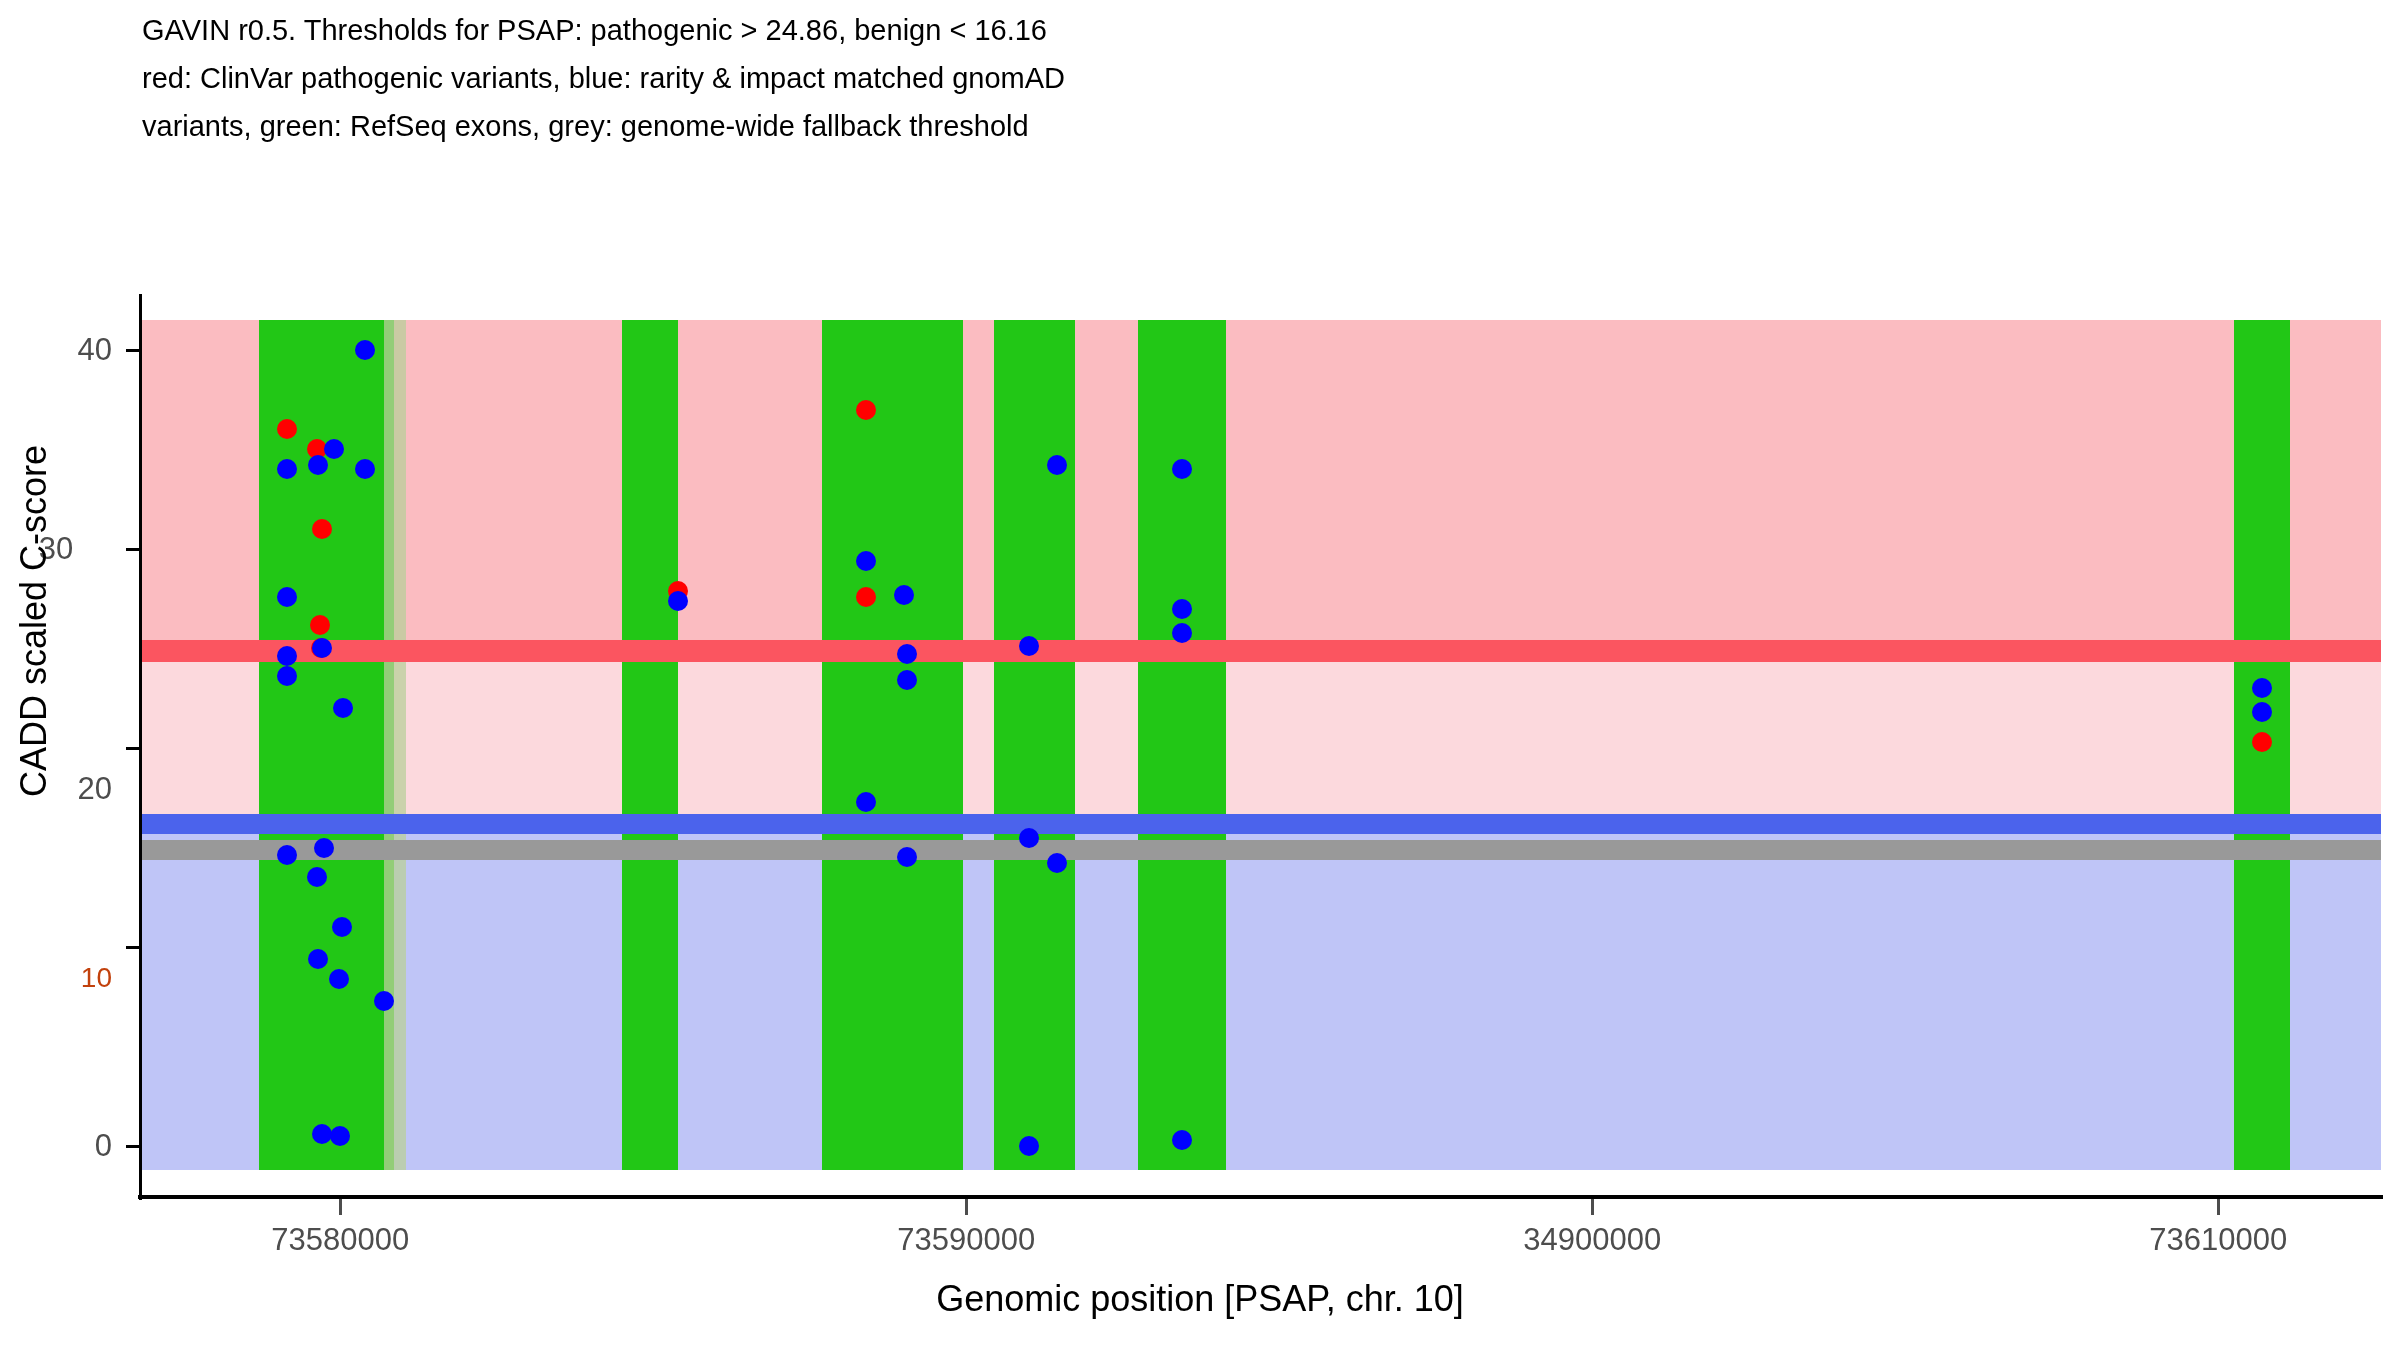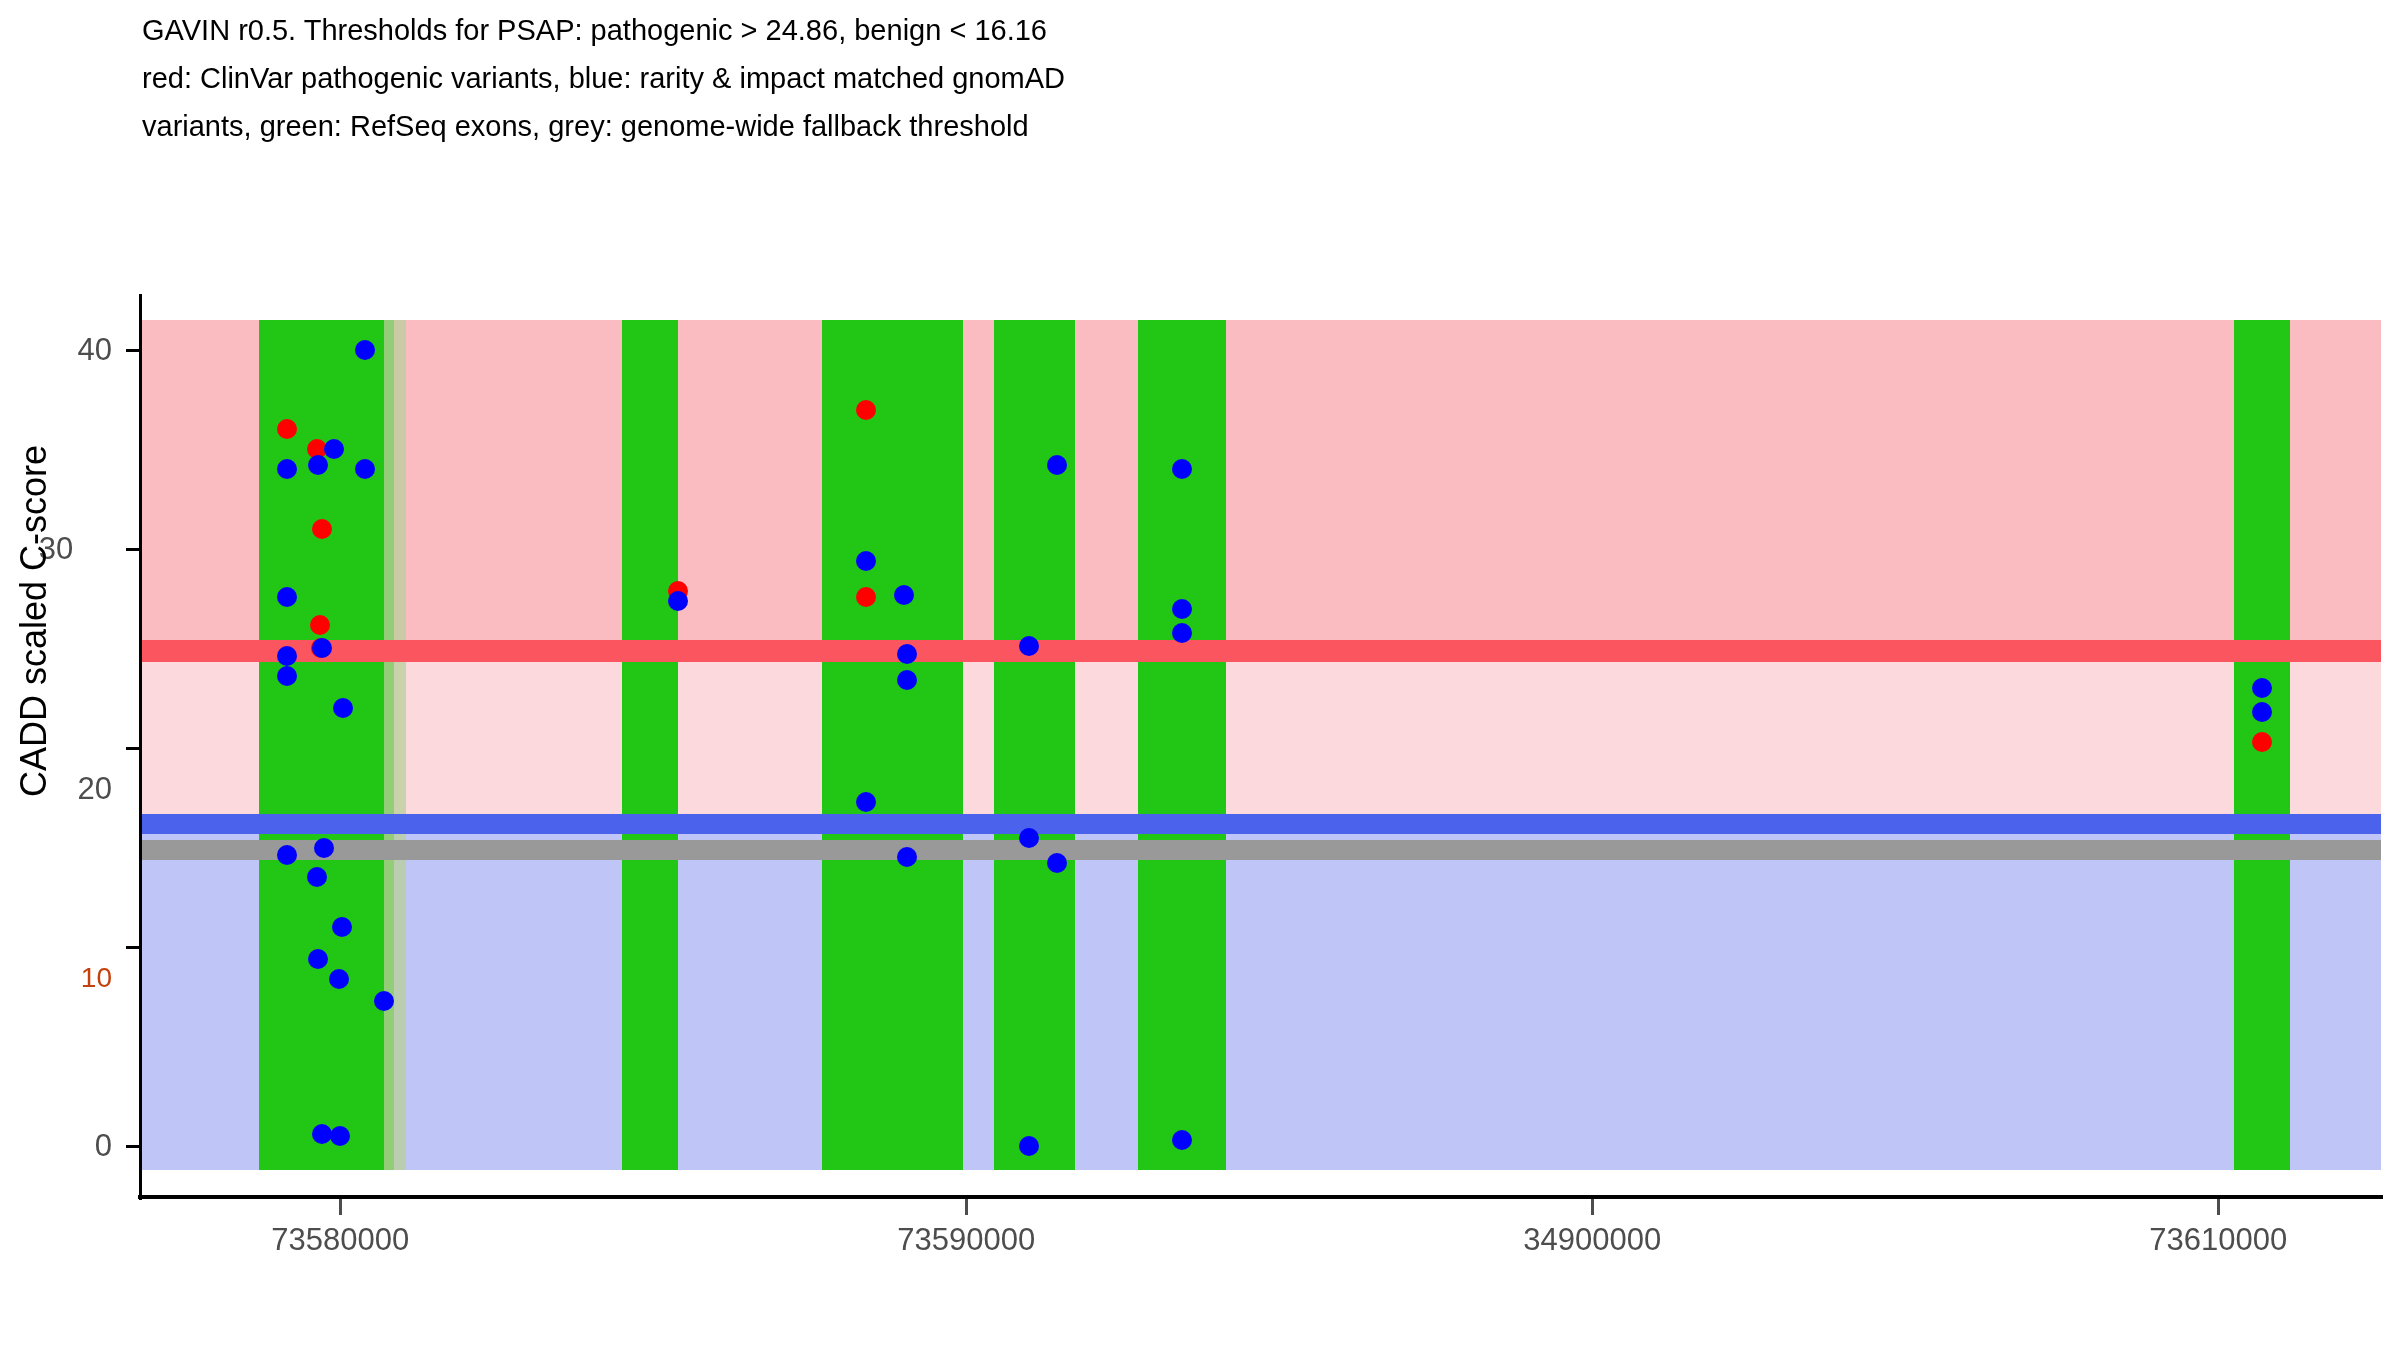--- a/index.html
+++ b/index.html
@@ -144,14 +144,15 @@
       <div class="xtick-lab" style="left: 340.313px;">73580000</div>
       <div class="xtick" style="left: 965.291px;"></div>
       <div class="xtick-lab" style="left: 966.291px;">73590000</div>
       <div class="xtick" style="left: 1591.27px;"></div>
       <div class="xtick-lab" style="left: 1592.27px;">34900000</div>
       <div class="xtick" style="left: 2217.25px;"></div>
       <div class="xtick-lab" style="left: 2218.25px;">73610000</div>
     </div>
 
   <div class="ylab">CADD scaled C-score</div>
+  <div class="xlab">Genomic position [PSAP, chr. 10]</div>
 
 </div>
 
 </body></html>

